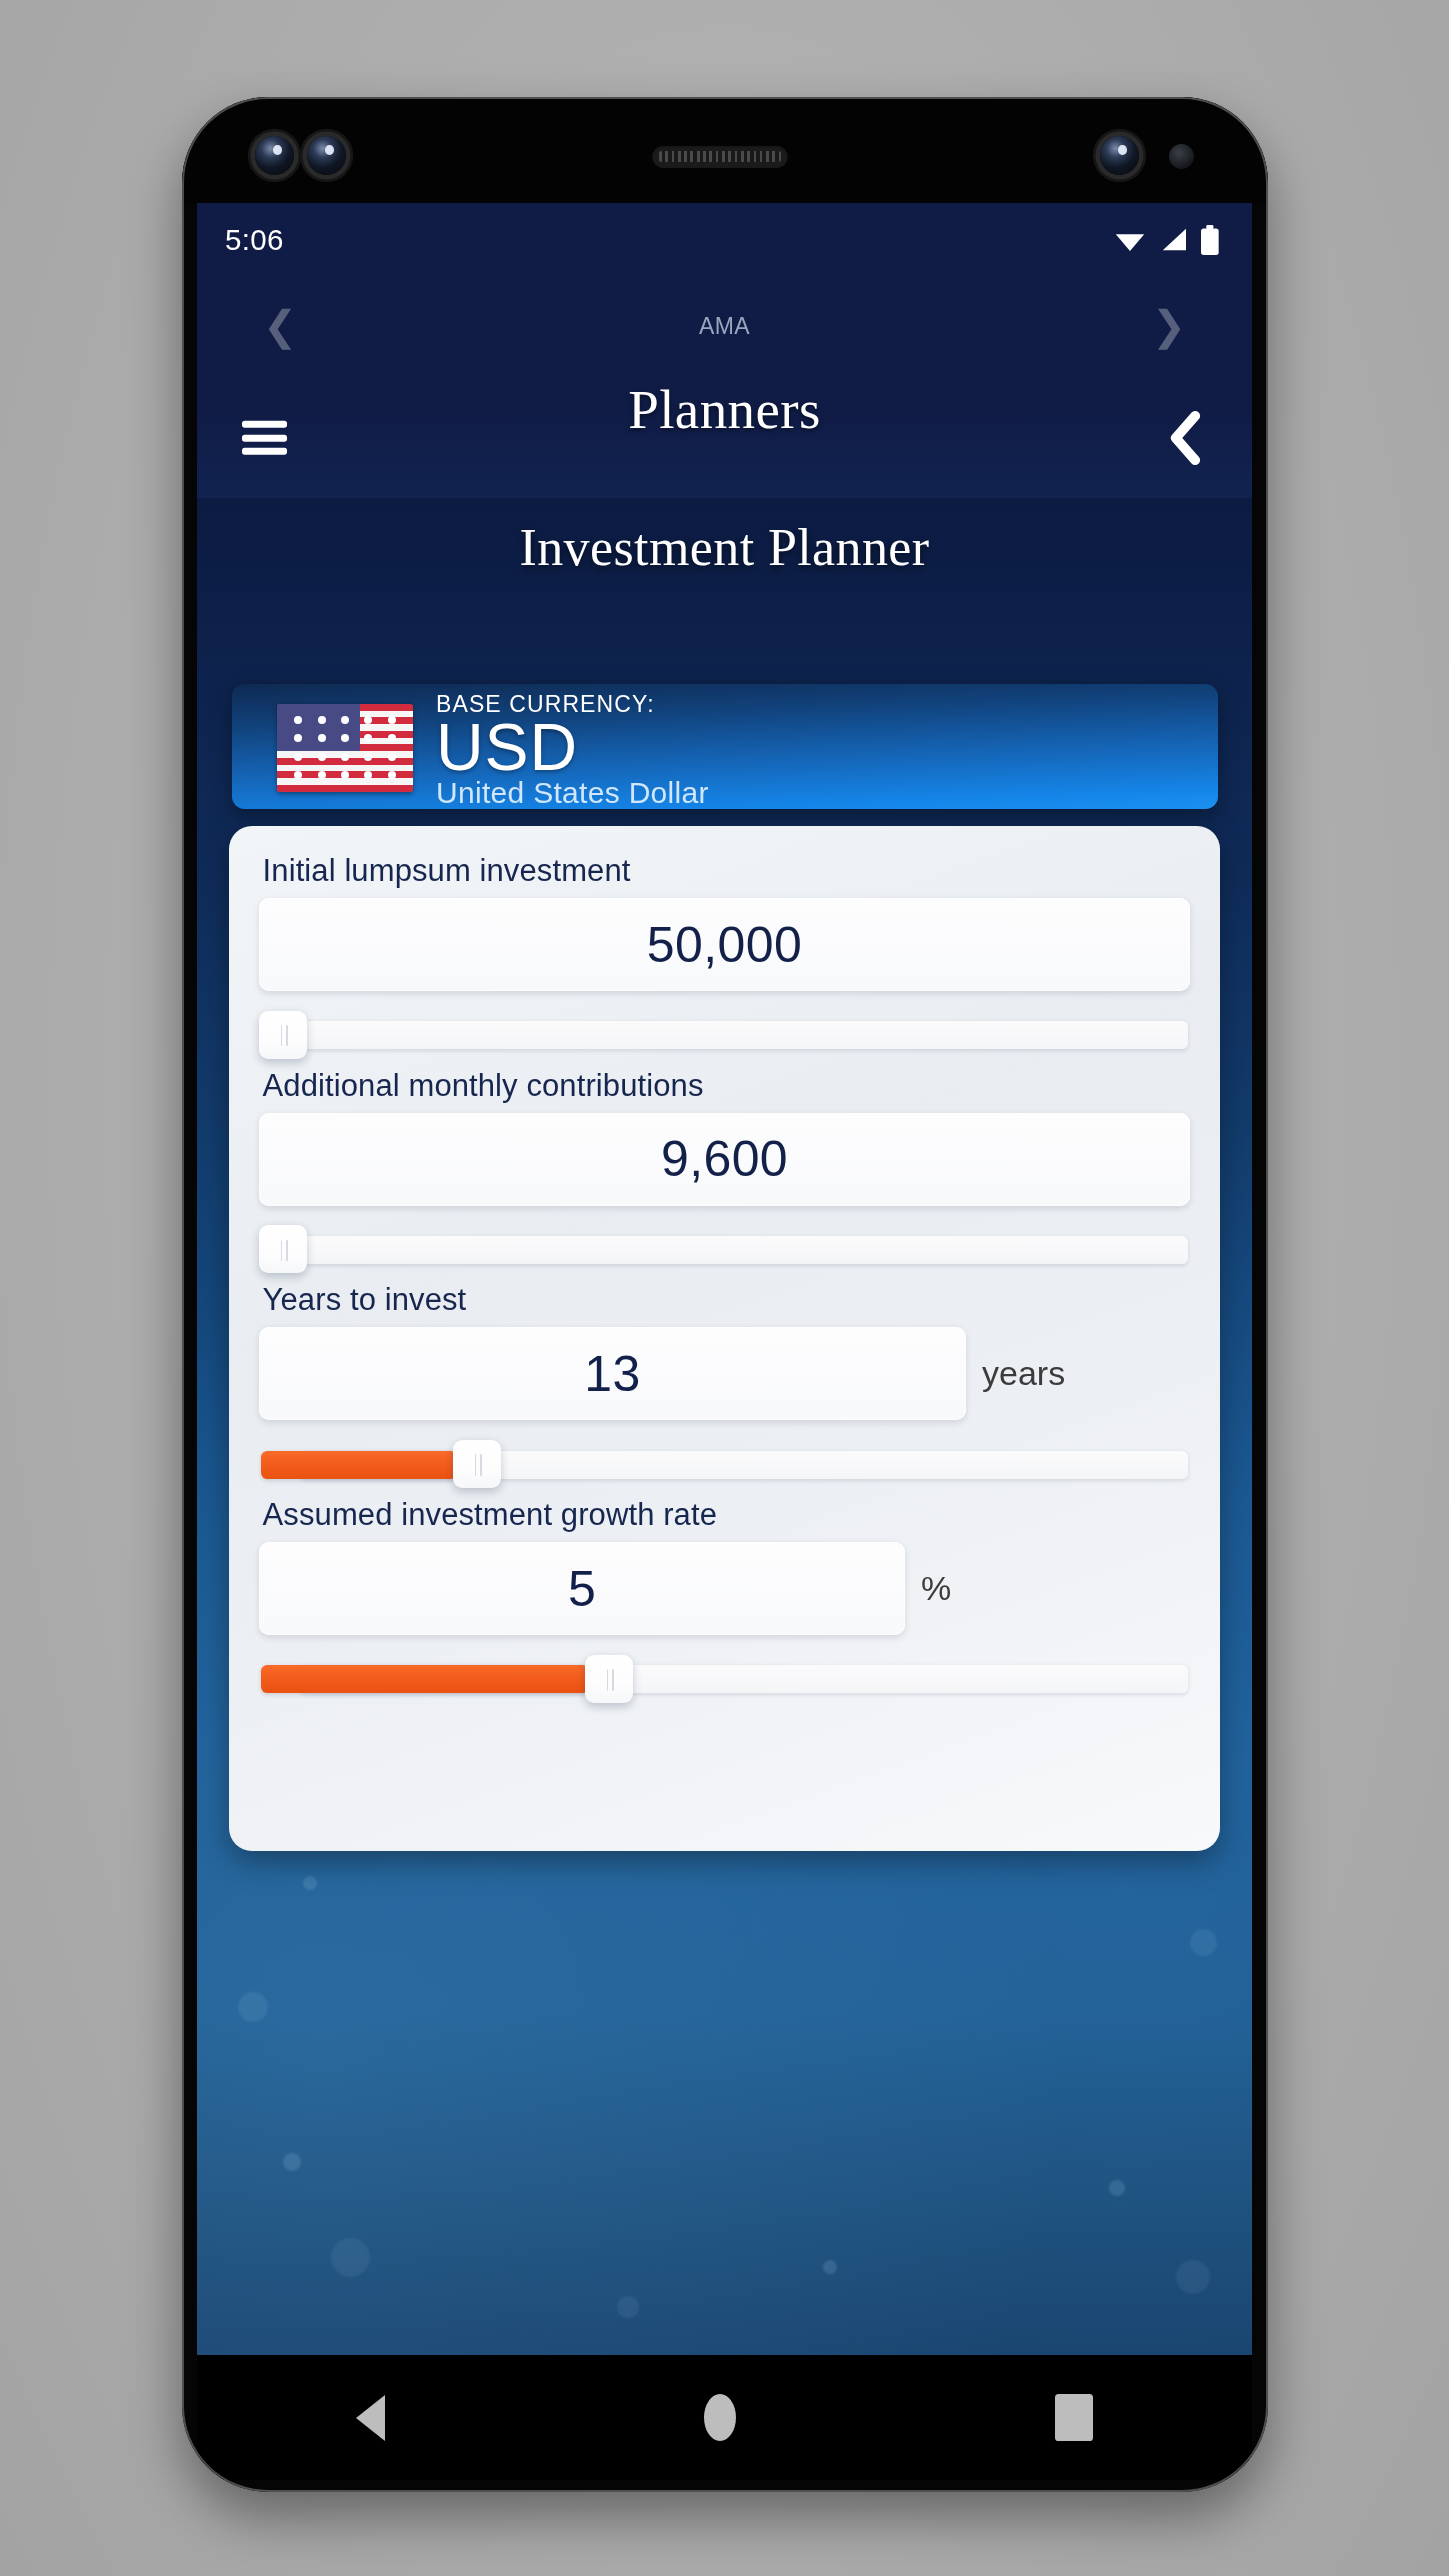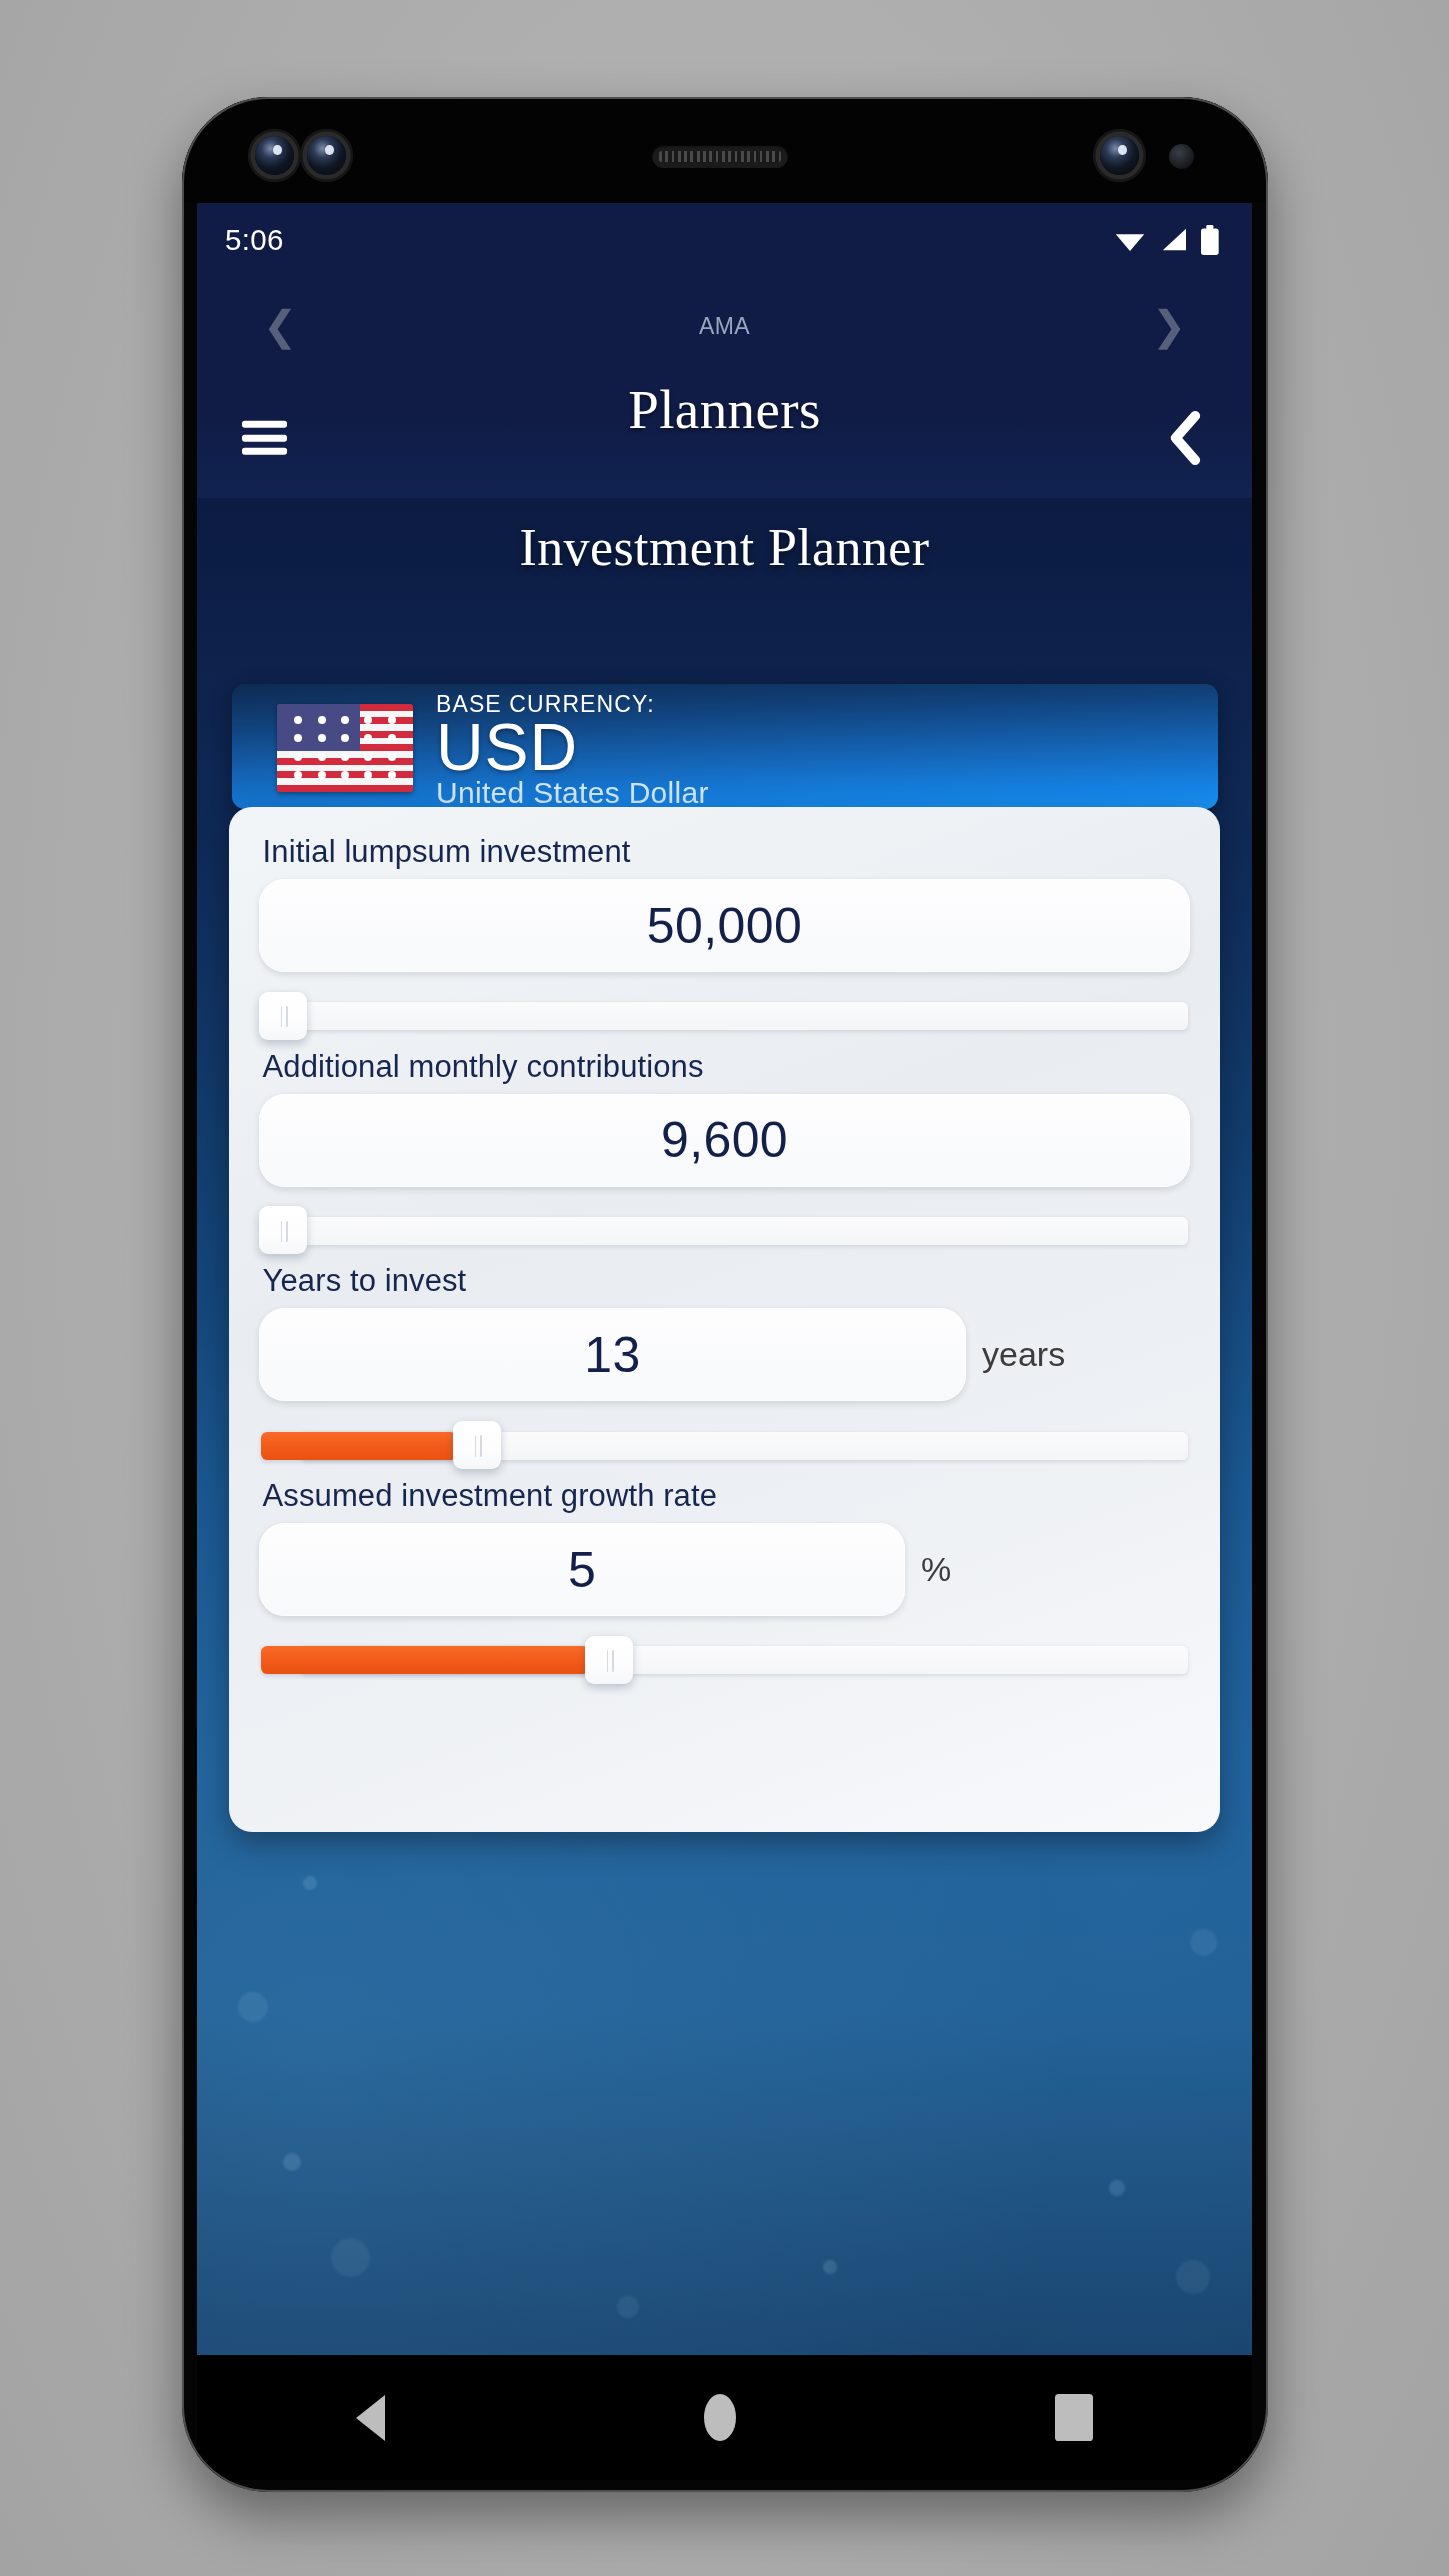--- a/index.html
+++ b/index.html
@@ -158,36 +158,36 @@
   #currency-text { position:absolute; left:204px; top:7.2px; }
   #base-currency-label { color:#ffffff; font-size:23px; letter-spacing:1.1px; font-weight:500; }
   #currency-code {
     color:#ffffff; font-size:66px; line-height:.96; margin-top:-1.8px; letter-spacing:0.9px;
     text-shadow:0 1.8px 4.5px rgba(0,0,0,.35);
   }
   #currency-name { color:#cfe6fb; font-size:30px; margin-top:-3.6px; letter-spacing:0.3px; }
 
   
   #form-card {
-    position:absolute; left:32px; top:604px; width:991px; height:1025px;
+    position:absolute; left:32px; top:623px; width:991px; height:1025px;
     border-radius:23px; z-index:10;
     background: linear-gradient(160deg, #f2f5f8 0%, #e9edf1 38%, #eceff3 62%, #f7f9fb 100%);
     box-shadow: 0 10.7px 30px rgba(0,0,0,.34);
     padding: 27px 30px 0 30px;
   }
   .field { position:relative; }
   .field-label {
     color:#16264f; font-size:31px; letter-spacing:0.1px; margin:0 0 9px 3.6px;
   }
   .input-row { display:flex; align-items:center; gap:16px; }
   .value-box {
     flex: 1 1 auto;
     height: 93px;
     background: linear-gradient(180deg,#fdfdfe 0%, #f8f9fb 100%);
-    border-radius: 26px;
+    border-radius: 10px;
     box-shadow: 0 2.7px 6.3px rgba(20,35,70,.13), 0 0 0 0.9px rgba(255,255,255,.7) inset;
     display:flex; align-items:center; justify-content:center;
     color:#132049; font-size:50px; letter-spacing:0.4px;
   }
   .value-box.narrow { flex: 0 0 auto; width: 707px; }
   .suffix { color:#3c3c3c; font-size:34px; }
 
   
   .slider { position:relative; height:48px; margin-top:19.7px; margin-bottom:9px; }
   .track {

